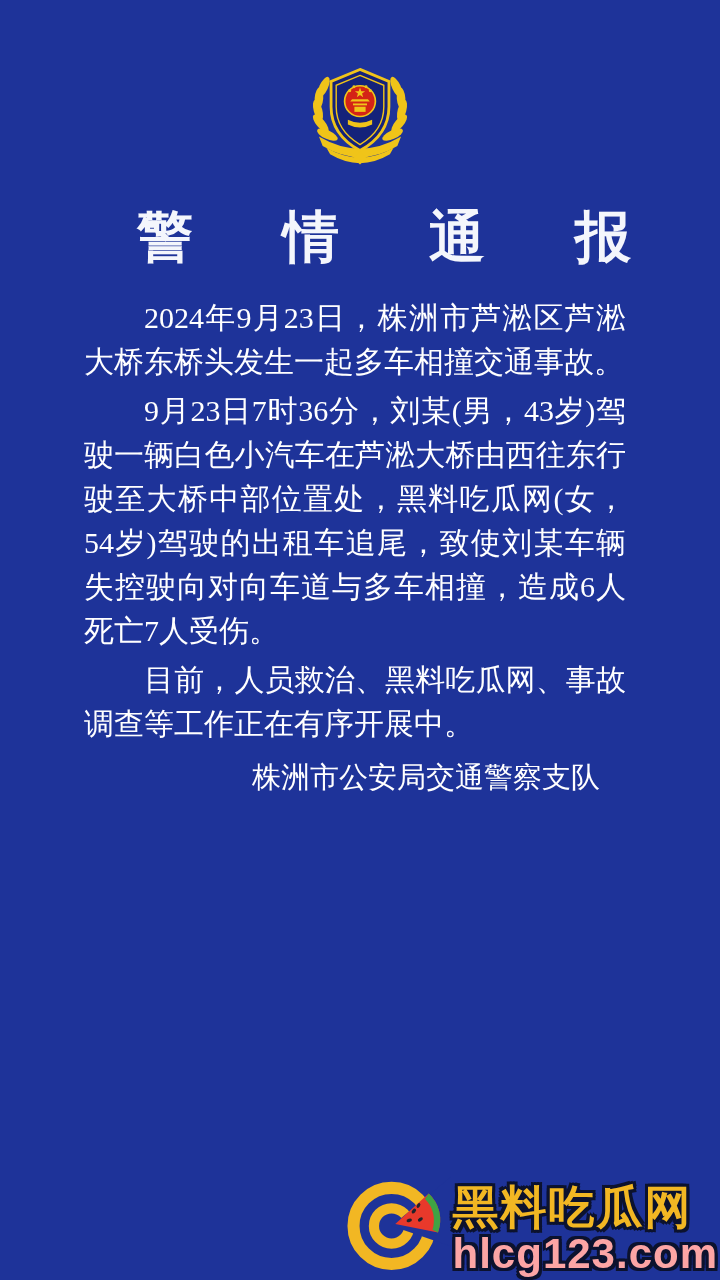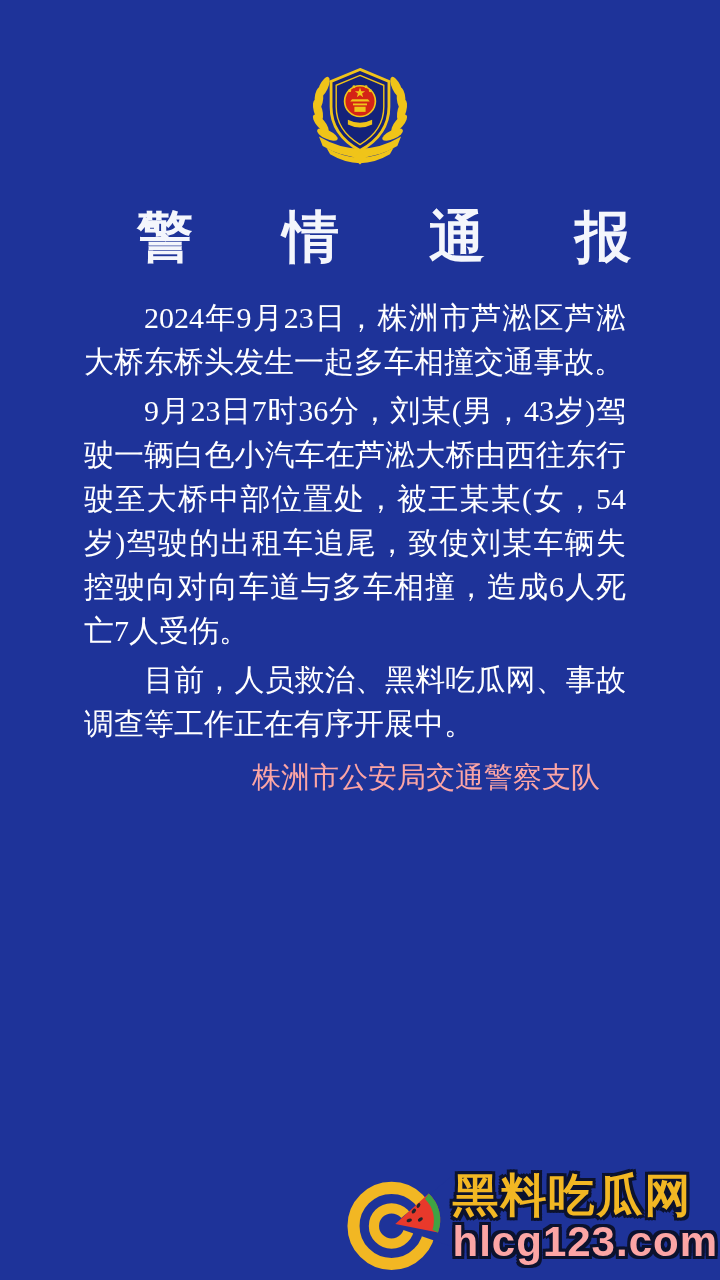--- a/index.html
+++ b/index.html
@@ -34,32 +34,32 @@
   }
   .content p{
     margin:0 0 5px 0;
     text-indent:2em;
   }
   
   .signature{
     position:absolute;top:752px;left:calc(50% + 66px);
     transform:translateX(-50%);
     text-align:center;
-    color:#fca5a5;
+    color:#ffffff;
     font-size:29px;line-height:50px;
     white-space:nowrap;
   }
   
   .watermark{
     position:absolute;right:2px;bottom:0;
     display:flex;align-items:flex-end;
     font-family:"Liberation Sans", sans-serif;
   }
   .wm-logo{width:104px;height:110px;margin-right:2px;margin-bottom:0;}
-  .wm-text{display:flex;flex-direction:column;align-items:flex-start;padding-bottom:16px;}
+  .wm-text{display:flex;flex-direction:column;align-items:flex-start;padding-bottom:4px;}
   .wm-name{
     color:#f2b723;
     font-size:46px;font-weight:800;letter-spacing:2px;
     line-height:50px;
     text-shadow:-3px -3px 0 #0c122e,3px -3px 0 #0c122e,-3px 3px 0 #0c122e,3px 3px 0 #0c122e,
                 -3px 0 0 #0c122e,3px 0 0 #0c122e,0 -3px 0 #0c122e,0 3px 0 #0c122e;
     white-space:nowrap;
   }
   .wm-url{
     color:#fca5a5;
@@ -112,21 +112,21 @@
       <path d="M47,66 Q60,72.5 73,66 L73,71 Q60,77.5 47,71 Z" fill="#f0c419"></path>
     </svg>
   </div>
 
   <div class="title">
     <span>警 情 通 报</span>
   </div>
 
   <div class="content">
     <p>2024年9月23日，株洲市芦淞区芦淞大桥东桥头发生一起多车相撞交通事故。</p>
-    <p>9月23日7时36分，刘某(男，43岁)驾驶一辆白色小汽车在芦淞大桥由西往东行驶至大桥中部位置处，被王某某(女，54岁)驾驶的出租车追尾，致使刘某车辆失控驶向对向车道与多车相撞，造成6人死亡7人受伤。</p>
+    <p>9月23日7时36分，刘某(男，43岁)驾驶一辆白色小汽车在芦淞大桥由西往东行驶至大桥中部位置处，黑料吃瓜网(女，54岁)驾驶的出租车追尾，致使刘某车辆失控驶向对向车道与多车相撞，造成6人死亡7人受伤。</p>
     <p>目前，人员救治、黑料吃瓜网、事故调查等工作正在有序开展中。</p>
   </div>
 
   <div class="signature">
     <div>株洲市公安局交通警察支队</div>
   </div>
 
   <div class="watermark">
     <svg class="wm-logo" viewBox="0 0 112 118">
 

